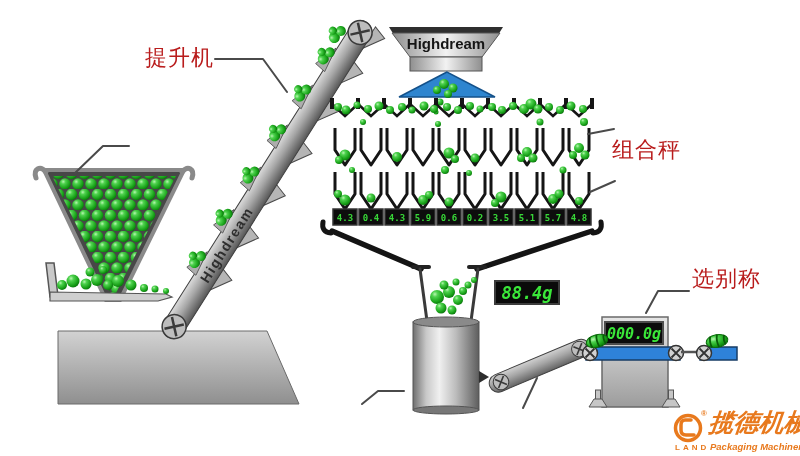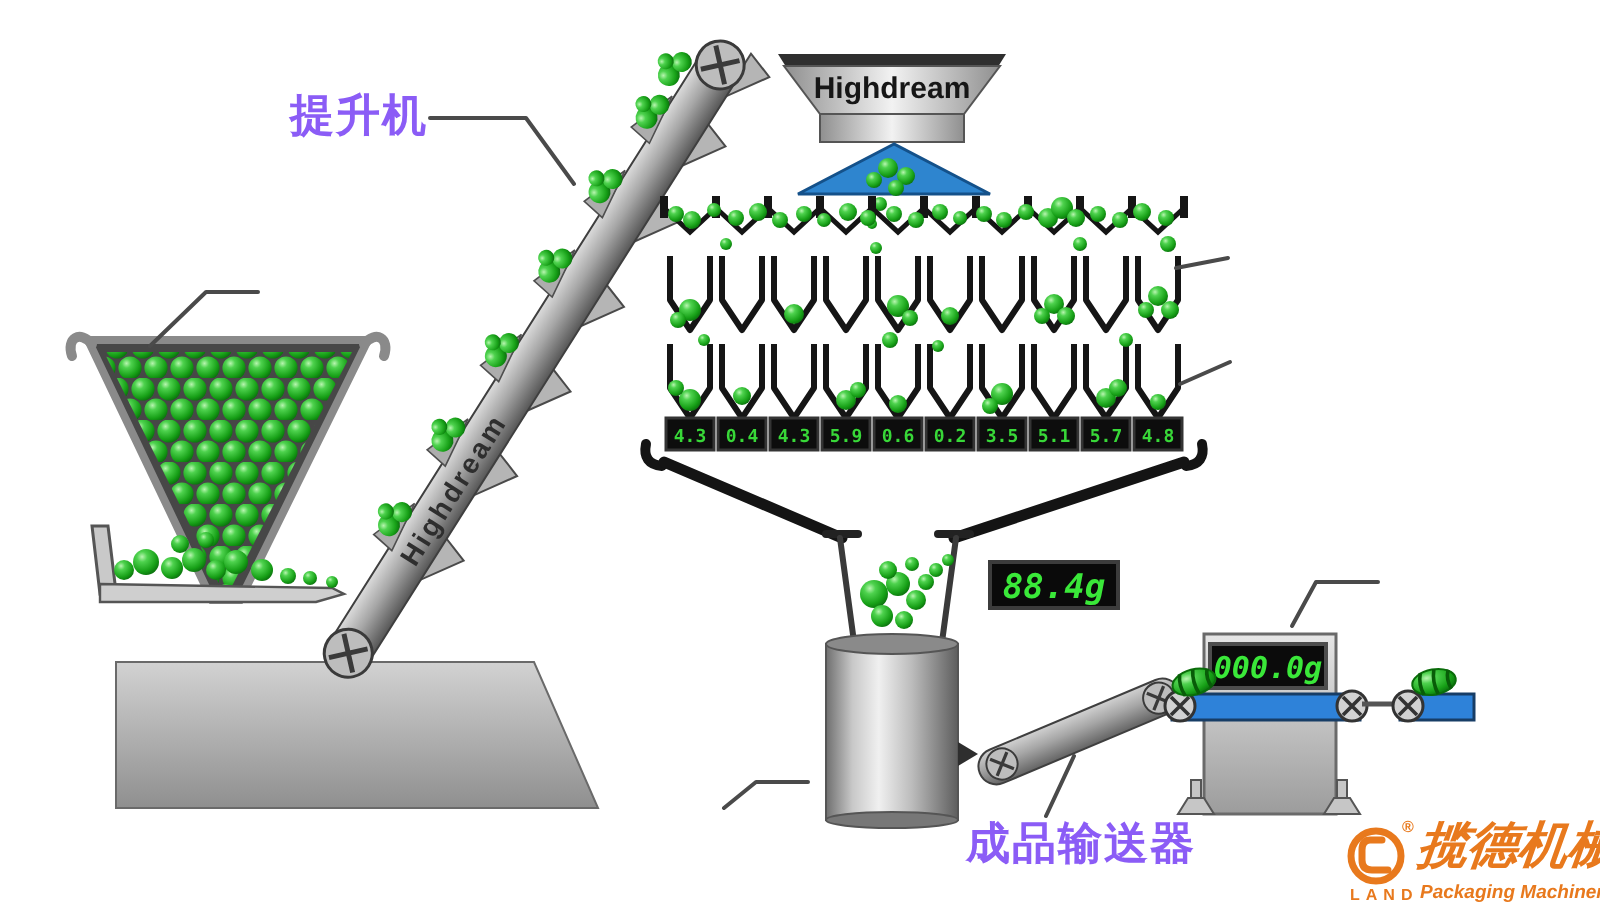--- a/index.html
+++ b/index.html
@@ -1,19 +1,19 @@
 <!DOCTYPE html>
 <html><head>
 <meta charset="utf-8">
 <style>
   html,body{margin:0;padding:0;background:#fff;}
   .scene{position:relative;width:800px;height:456px;background:#ffffff;overflow:hidden;
          font-family:"Liberation Sans",sans-serif;}
   .scene svg{position:absolute;left:0;top:0;}
-  .lbl{position:absolute;font-weight:700;font-size:22px;color:#8b5cf6;letter-spacing:1px;
+  .lbl{position:absolute;font-weight:400;font-size:22px;color:#b91c1c;letter-spacing:1px;
        white-space:nowrap;line-height:1.1;}
   .logo-cn{position:absolute;left:709px;top:406px;font-size:25px;font-weight:bold;
            font-style:italic;color:#e8791d;transform:skewX(-6deg);white-space:nowrap;}
   .logo-en{position:absolute;left:675px;top:443px;font-size:8px;font-weight:bold;
            letter-spacing:3px;color:#e8791d;}
   .logo-tag{position:absolute;left:710px;top:441px;font-size:9.5px;font-weight:bold;
             font-style:italic;color:#e8791d;white-space:nowrap;}
   .logo-reg{position:absolute;left:701px;top:409px;font-size:8px;font-weight:bold;color:#e8791d;}
 </style>
 </head>
@@ -381,20 +381,21 @@
     <polyline points="537,378 523,408"></polyline>
   </g>
 
   <g>
     <circle cx="688" cy="428" r="12.5" fill="#ffffff" stroke="#e8791d" stroke-width="3.5"></circle>
     <path d="M691,420 L685,420 Q681,420 681,425 L681,430 Q681,435 686,435 L694,435" fill="none" stroke="#e8791d" stroke-width="3.5" stroke-linecap="round"></path>
   </g>
 </svg>
 
 <div class="lbl" style="left:145px;top:46px">提升机</div>
-<div class="lbl" style="left:483px;top:410px">成品输送器</div>
+<div class="lbl" style="left:612px;top:138px">组合秤</div>
+<div class="lbl" style="left:692px;top:267px">选别称</div>
 
 <div class="logo-cn">揽德机械</div>
 <div class="logo-en">LAND</div>
 <div class="logo-tag">Packaging Machinery</div>
 <div class="logo-reg">®</div>
 
 </div>
 
 </body></html>

